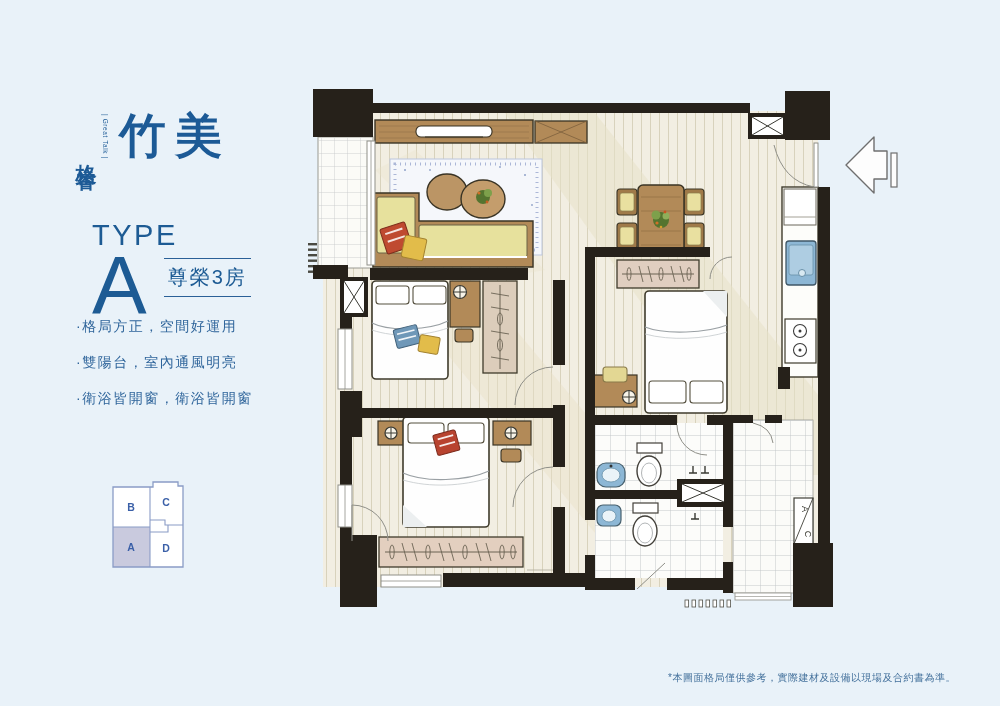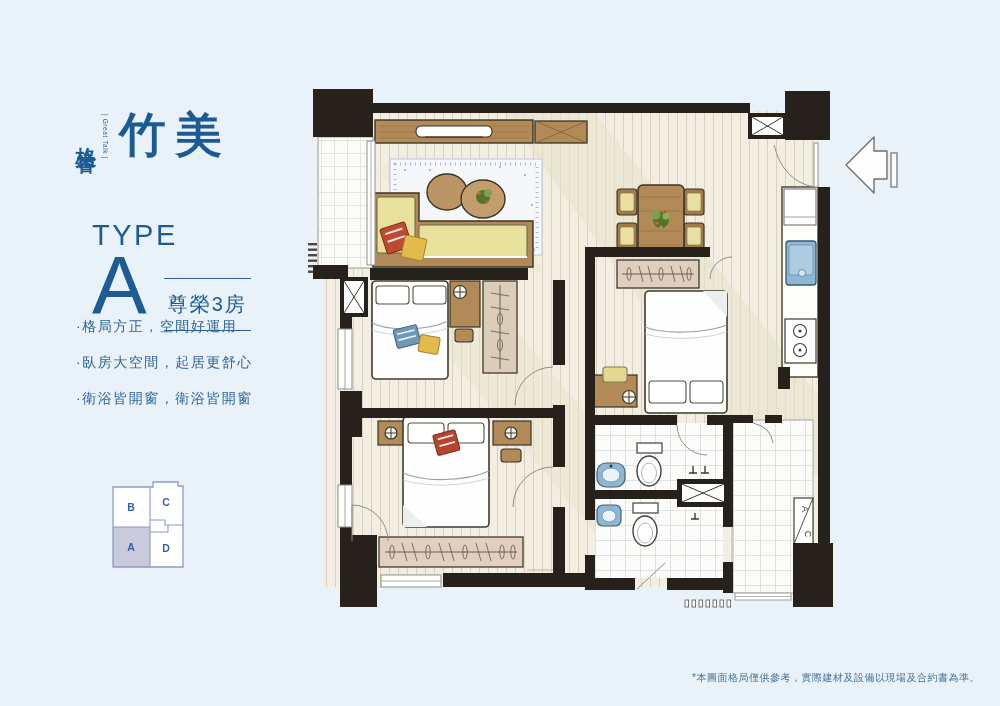--- a/index.html
+++ b/index.html
@@ -2,47 +2,47 @@
 <html><head>
 <meta charset="utf-8">
 <style>
   html,body{margin:0;padding:0;}
   body{
     width:1000px;height:706px;position:relative;overflow:hidden;
     background:#e9f2f9;
     font-family:"Liberation Sans", sans-serif;
   }
   
-  .brand{position:absolute;left:76px;top:113px;display:flex;align-items:center;gap:10px;}
+  .brand{position:absolute;left:76px;top:113px;display:flex;align-items:flex-end;gap:10px;}
   .brand-stack{
     writing-mode:vertical-rl;text-orientation:upright;
     font-size:21px;font-weight:bold;color:#1c5a96;letter-spacing:6px;line-height:1;
   }
   .brand-tagline{
     writing-mode:vertical-rl;font-size:6.5px;color:#1c5a96;letter-spacing:.6px;
     margin-left:-5px;padding-top:1px;white-space:nowrap;
   }
   .brand-main{
     font-size:47px;font-weight:600;color:#1c5a96;letter-spacing:9px;line-height:1;margin-top:-2px;
   }
   .type-block{position:absolute;left:92px;top:219px;}
   .type-label{font-size:29px;color:#1d5b94;letter-spacing:2.5px;}
   .type-row{display:flex;align-items:flex-start;margin-top:0px;}
   .type-letter{font-size:82px;color:#1d5b94;line-height:.8;font-weight:400;}
   .type-badge{
-    margin-left:17px;margin-top:26px;
+    margin-left:17px;margin-top:6px;
     border-top:1.5px solid #2a6097;border-bottom:1.5px solid #2a6097;
-    padding:12px 4px;font-size:20px;color:#1d5b94;letter-spacing:2px;
+    padding:5px 4px;font-size:20px;color:#1d5b94;letter-spacing:2px;
   }
   .features{position:absolute;left:76px;top:318px;margin:0;padding:0;list-style:none;}
   .features li{font-size:14px;color:#2f659b;letter-spacing:1.5px;margin-bottom:18px;}
   .keyplan{position:absolute;left:103px;top:479px;}
   .keyplan text{font-family:"Liberation Sans",sans-serif;font-size:10.5px;font-weight:bold;fill:#3b60a8;}
   .disclaimer{
-    position:absolute;right:20px;bottom:21px;
+    position:absolute;right:44px;bottom:21px;
     font-size:10px;color:#44719c;letter-spacing:.5px;
   }
   .planwrap{position:absolute;left:295px;top:75px;width:610px;height:560px;}
   svg{display:block;}
   .actext{font-family:"Liberation Sans",sans-serif;font-size:9px;fill:#3b3b33;}
 </style>
 </head>
 <body>
 
 <div class="brand">
@@ -54,21 +54,21 @@
 <div class="type-block">
   <div class="type-label">TYPE</div>
   <div class="type-row">
     <div class="type-letter">A</div>
     <div class="type-badge">尊榮3房</div>
   </div>
 </div>
 
 <ul class="features">
   <li>·格局方正，空間好運用</li>
-  <li>·臥房大空間，起居更舒心</li>
+  <li>·雙陽台，室內通風明亮</li>
   <li>·衛浴皆開窗，衛浴皆開窗</li>
 </ul>
 
 <svg class="keyplan" width="90" height="96" viewBox="0 0 90 96">
   <path d="M10,8 H50 V3 H75 V7 H80 V88 H10 Z" fill="#ffffff" stroke="none"></path>
   <path d="M10,48 H47 V88 H10 Z" fill="#c9cade"></path>
   <path d="M10,8 H50 V3 H75 V7 H80 V88 H10 Z" fill="none" stroke="#8a9cc6" stroke-width="1.3"></path>
   <g stroke="#8a9cc6" stroke-width="1.1" fill="none">
     <path d="M10,48 H47"></path>
     <path d="M47,8 V88"></path>

